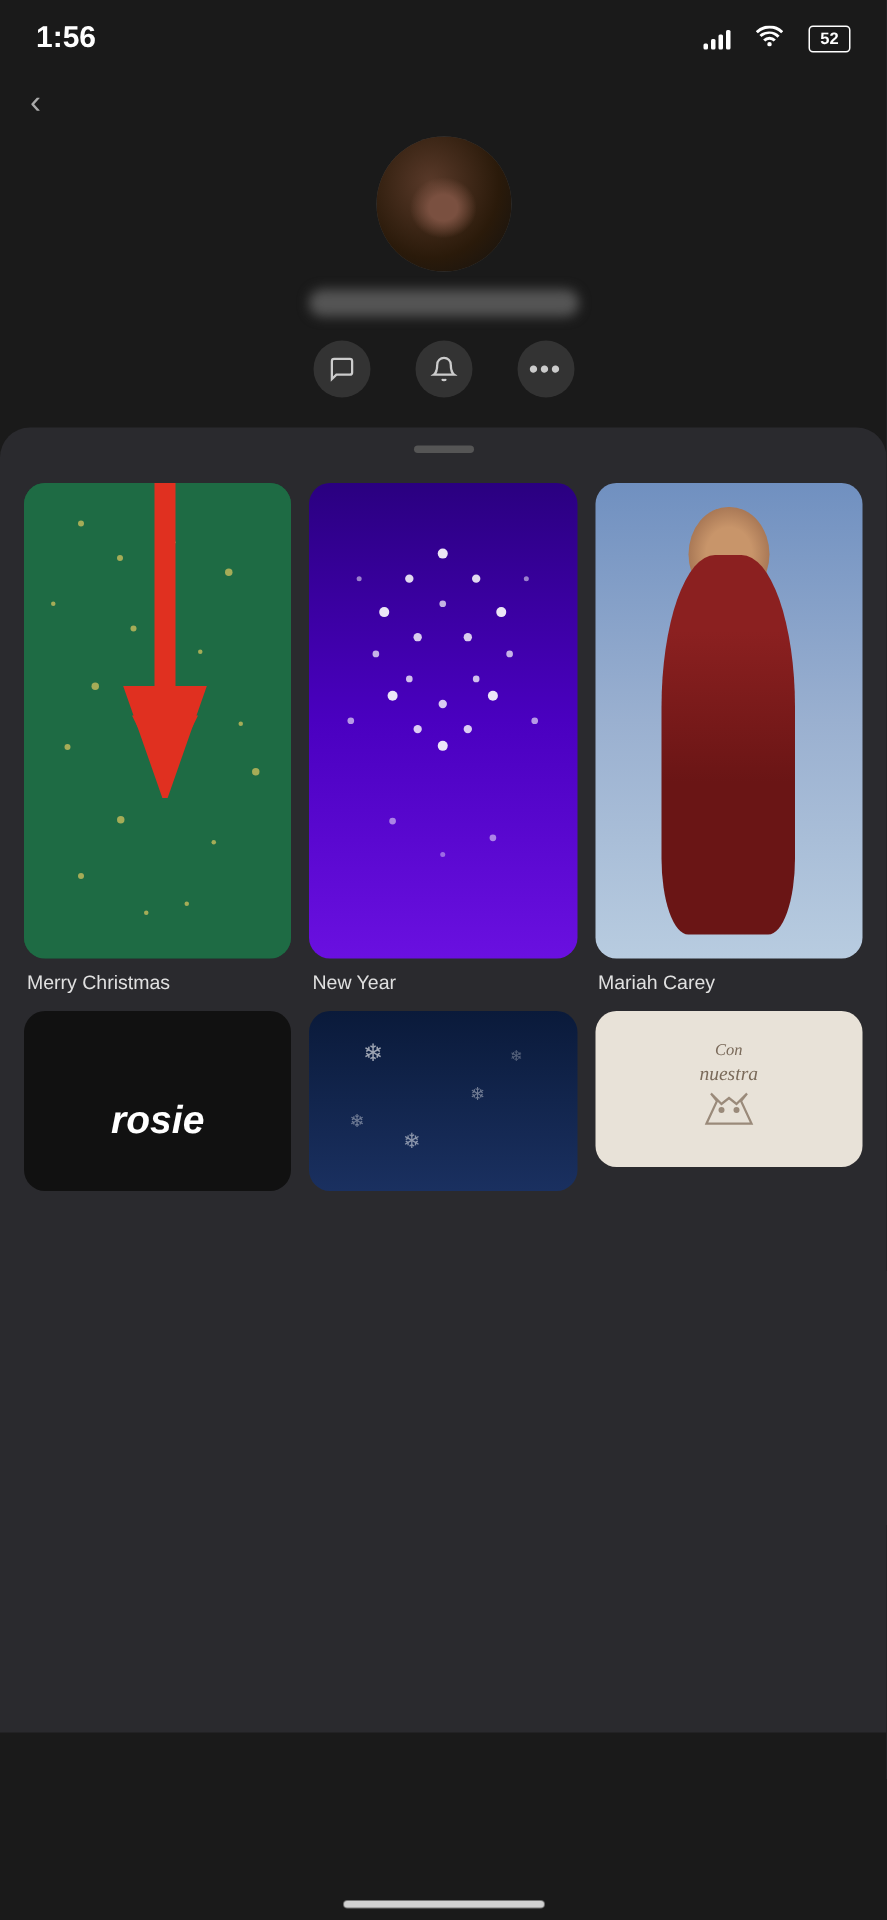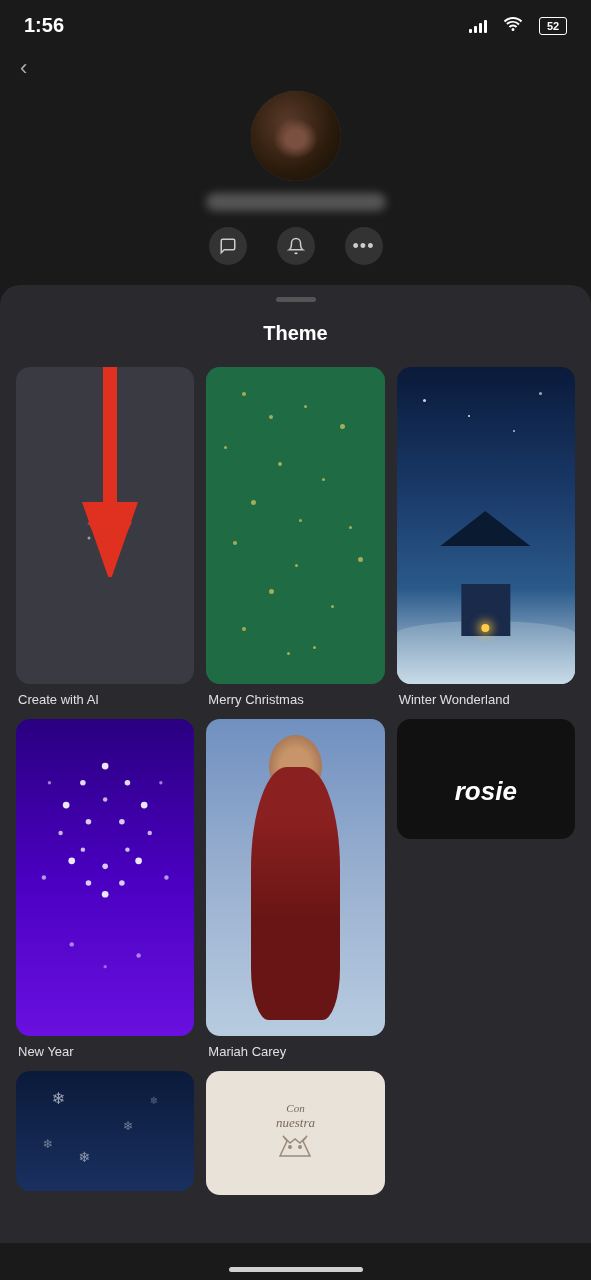--- a/index.html
+++ b/index.html
@@ -392,51 +392,37 @@
       </svg>
     </div>
     <div class="action-icon">
       <span style="font-size:18px; color:#ccc; letter-spacing:1px;">•••</span>
     </div>
   </div>
 </div>
 
 <div class="bottom-sheet">
   <div class="sheet-handle"></div>
-  <div class="sheet-title">Theme</div>
 
   <div class="theme-grid" style="position:relative;">
 
     <svg style="position:absolute; top:-10px; left:30px; width:160px; height:220px; z-index:10; pointer-events:none;" viewBox="0 0 160 220">
       <defs>
         <marker id="arrowhead" markerWidth="10" markerHeight="7" refX="5" refY="3.5" orient="auto">
           <polygon points="0 0, 10 3.5, 0 7" fill="#e03020"></polygon>
         </marker>
       </defs>
 
       <line x1="80" y1="10" x2="80" y2="185" stroke="#e03020" stroke-width="8" marker-end="url(#arrowhead)"></line>
 
       <polygon points="58,165 102,165 80,210" fill="#e03020"></polygon>
 
       <rect x="73" y="10" width="14" height="160" fill="#e03020"></rect>
     </svg>
 
-    <div class="theme-item">
-      <div class="theme-card card-ai">
-        <svg class="sparkle-svg" viewBox="0 0 48 48" fill="none">
-          <path d="M24 4 L26 20 L42 22 L26 24 L24 40 L22 24 L6 22 L22 20 Z" fill="white" opacity="0.9"></path>
-          <path d="M24 14 L25.2 21 L32 22 L25.2 23 L24 30 L22.8 23 L16 22 L22.8 21 Z" fill="white" opacity="0.5"></path>
-          <circle cx="10" cy="10" r="2" fill="white" opacity="0.6"></circle>
-          <circle cx="38" cy="12" r="1.5" fill="white" opacity="0.5"></circle>
-          <circle cx="8" cy="36" r="1.5" fill="white" opacity="0.5"></circle>
-          <circle cx="40" cy="38" r="2" fill="white" opacity="0.6"></circle>
-        </svg>
-      </div>
-      <span class="theme-label">Create with AI</span>
-    </div>
 
 
     <div class="theme-item">
       <div class="theme-card card-christmas">
         <div class="christmas-pattern">
 
           <div class="xmas-dot" style="width:4px;height:4px;top:8%;left:20%;"></div>
           <div class="xmas-dot" style="width:3px;height:3px;top:12%;left:55%;"></div>
           <div class="xmas-dot" style="width:5px;height:5px;top:18%;left:75%;"></div>
           <div class="xmas-dot" style="width:3px;height:3px;top:25%;left:10%;"></div>
@@ -452,36 +438,20 @@
           <div class="xmas-dot" style="width:3px;height:3px;top:88%;left:60%;"></div>
           <div class="xmas-dot" style="width:4px;height:4px;top:15%;left:35%;"></div>
           <div class="xmas-dot" style="width:3px;height:3px;top:48%;left:52%;"></div>
           <div class="xmas-dot" style="width:5px;height:5px;top:60%;left:85%;"></div>
           <div class="xmas-dot" style="width:3px;height:3px;top:90%;left:45%;"></div>
         </div>
       </div>
       <span class="theme-label">Merry Christmas</span>
     </div>
 
-    <div class="theme-item">
-      <div class="theme-card card-winter">
-        <div class="snow-ground"></div>
-        <div class="winter-house">
-          <div class="house-body"></div>
-          <div class="house-roof"></div>
-          <div class="house-light"></div>
-        </div>
-
-        <div style="position:absolute;top:10%;left:15%;width:3px;height:3px;background:#fff;border-radius:50%;opacity:0.8;"></div>
-        <div style="position:absolute;top:20%;left:65%;width:2px;height:2px;background:#fff;border-radius:50%;opacity:0.7;"></div>
-        <div style="position:absolute;top:15%;left:40%;width:2px;height:2px;background:#fff;border-radius:50%;opacity:0.9;"></div>
-        <div style="position:absolute;top:8%;left:80%;width:3px;height:3px;background:#fff;border-radius:50%;opacity:0.6;"></div>
-      </div>
-      <span class="theme-label">Winter Wonderland</span>
-    </div>
 
     <div class="theme-item">
       <div class="theme-card card-newyear">
         
         <svg width="100%" height="100%" viewBox="0 0 160 280">
 
           <circle cx="80" cy="40" r="3" fill="white" opacity="0.9"></circle>
           <circle cx="100" cy="55" r="2.5" fill="white" opacity="0.85"></circle>
           <circle cx="115" cy="75" r="3" fill="white" opacity="0.9"></circle>
           <circle cx="120" cy="100" r="2" fill="white" opacity="0.7"></circle>
@@ -533,21 +503,21 @@
 
         <div style="position:absolute;top:15%;left:20%;color:rgba(255,255,255,0.6);font-size:16px;">❄</div>
         <div style="position:absolute;top:40%;left:60%;color:rgba(255,255,255,0.4);font-size:12px;">❄</div>
         <div style="position:absolute;top:65%;left:35%;color:rgba(255,255,255,0.5);font-size:14px;">❄</div>
         <div style="position:absolute;top:20%;left:75%;color:rgba(255,255,255,0.3);font-size:10px;">❄</div>
         <div style="position:absolute;top:55%;left:15%;color:rgba(255,255,255,0.4);font-size:12px;">❄</div>
       </div>
     </div>
 
     <div class="theme-item">
-      <div class="theme-card card-script" style="height: 124px; aspect-ratio: auto; background: #e8e2d8;">
+      <div class="theme-card card-script" style="height: 104px; aspect-ratio: auto; background: #e8e2d8;">
         <div style="text-align:center;">
           <div style="font-size:11px; color:#7a6a5a; font-style:italic; font-family:Georgia,serif; line-height:1.3;">Con</div>
           <div style="font-size:13px; color:#7a6a5a; font-style:italic; font-family:Liberation Serif, serif;">nuestra</div>
           <svg width="40" height="30" viewBox="0 0 40 30">
             <path d="M5 25 L12 10 L8 5 L15 12 L20 8 L25 12 L32 5 L28 10 L35 25 Z" fill="none" stroke="#9a8a7a" stroke-width="1.5"></path>
             <circle cx="15" cy="16" r="2" fill="#9a8a7a"></circle>
             <circle cx="25" cy="16" r="2" fill="#9a8a7a"></circle>
           </svg>
         </div>
       </div>

